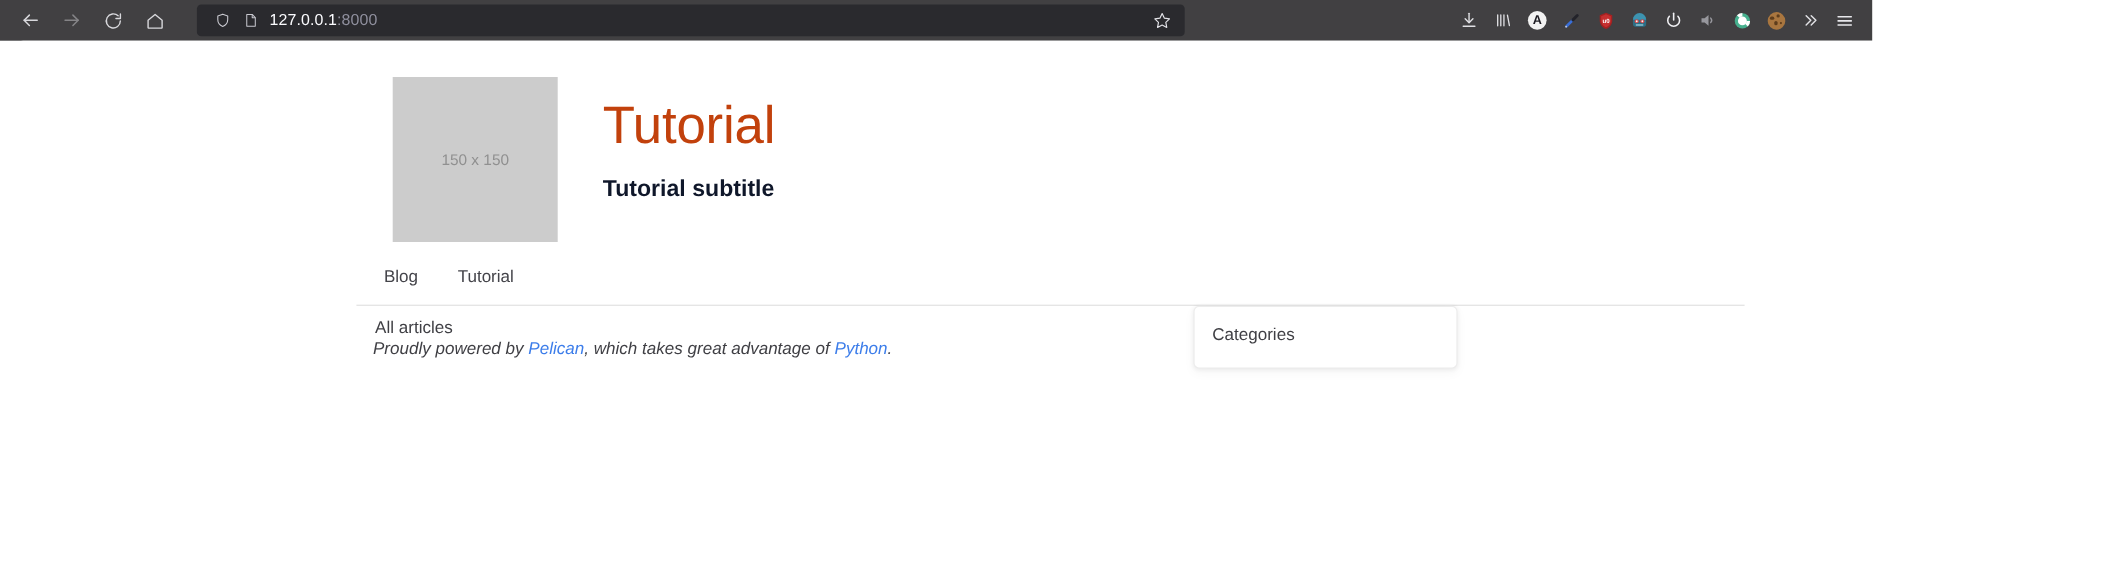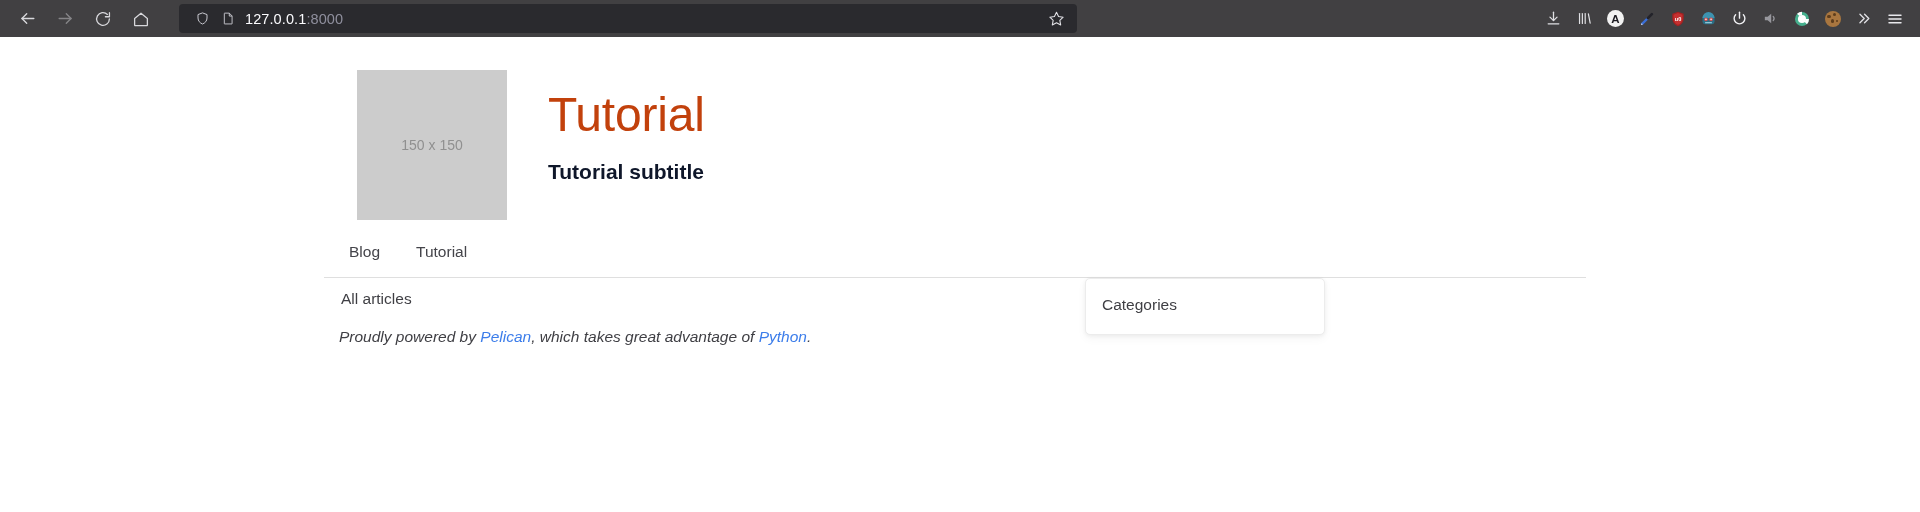--- a/index.html
+++ b/index.html
@@ -7,21 +7,21 @@
     margin: 0; padding: 0;
     width: 1920px; height: 512px;
     overflow: hidden;
     background: #ffffff;
     font-family: "Liberation Sans", sans-serif;
   }
 
   
   #browser-toolbar {
     position: absolute; top: 0; left: 0;
-    width: 1920px; height: 37px;
+    width: 1702px; height: 37px;
     background: #414042;
     display: flex; align-items: center;
   }
   .nav-btns { display: flex; align-items: center; padding-left: 8px; }
   .nav-btn {
     width: 38px; height: 30px;
     display: flex; align-items: center; justify-content: center;
     border-radius: 4px;
   }
   .nav-btn svg { display: block; }
@@ -175,21 +175,20 @@
     margin: 0 0 0 16px;
     font-size: 15.5px;
     font-weight: normal;
     color: #3f3f44;
   }
   #cat-list { margin: 10px 0 0 0; padding: 0 0 0 29px; list-style: none; }
   #cat-list a { color: #3c7dea; text-decoration: none; font-size: 15.5px; }
 
   
   #site-footer {
-    margin-top: 19px;
     padding-left: 15px;
     font-size: 15.5px;
     font-style: italic;
     color: #3f3f44;
   }
   #site-footer a { color: #3c7dea; text-decoration: none; font-style: italic; }
 </style>
 </head>
 <body>
 

